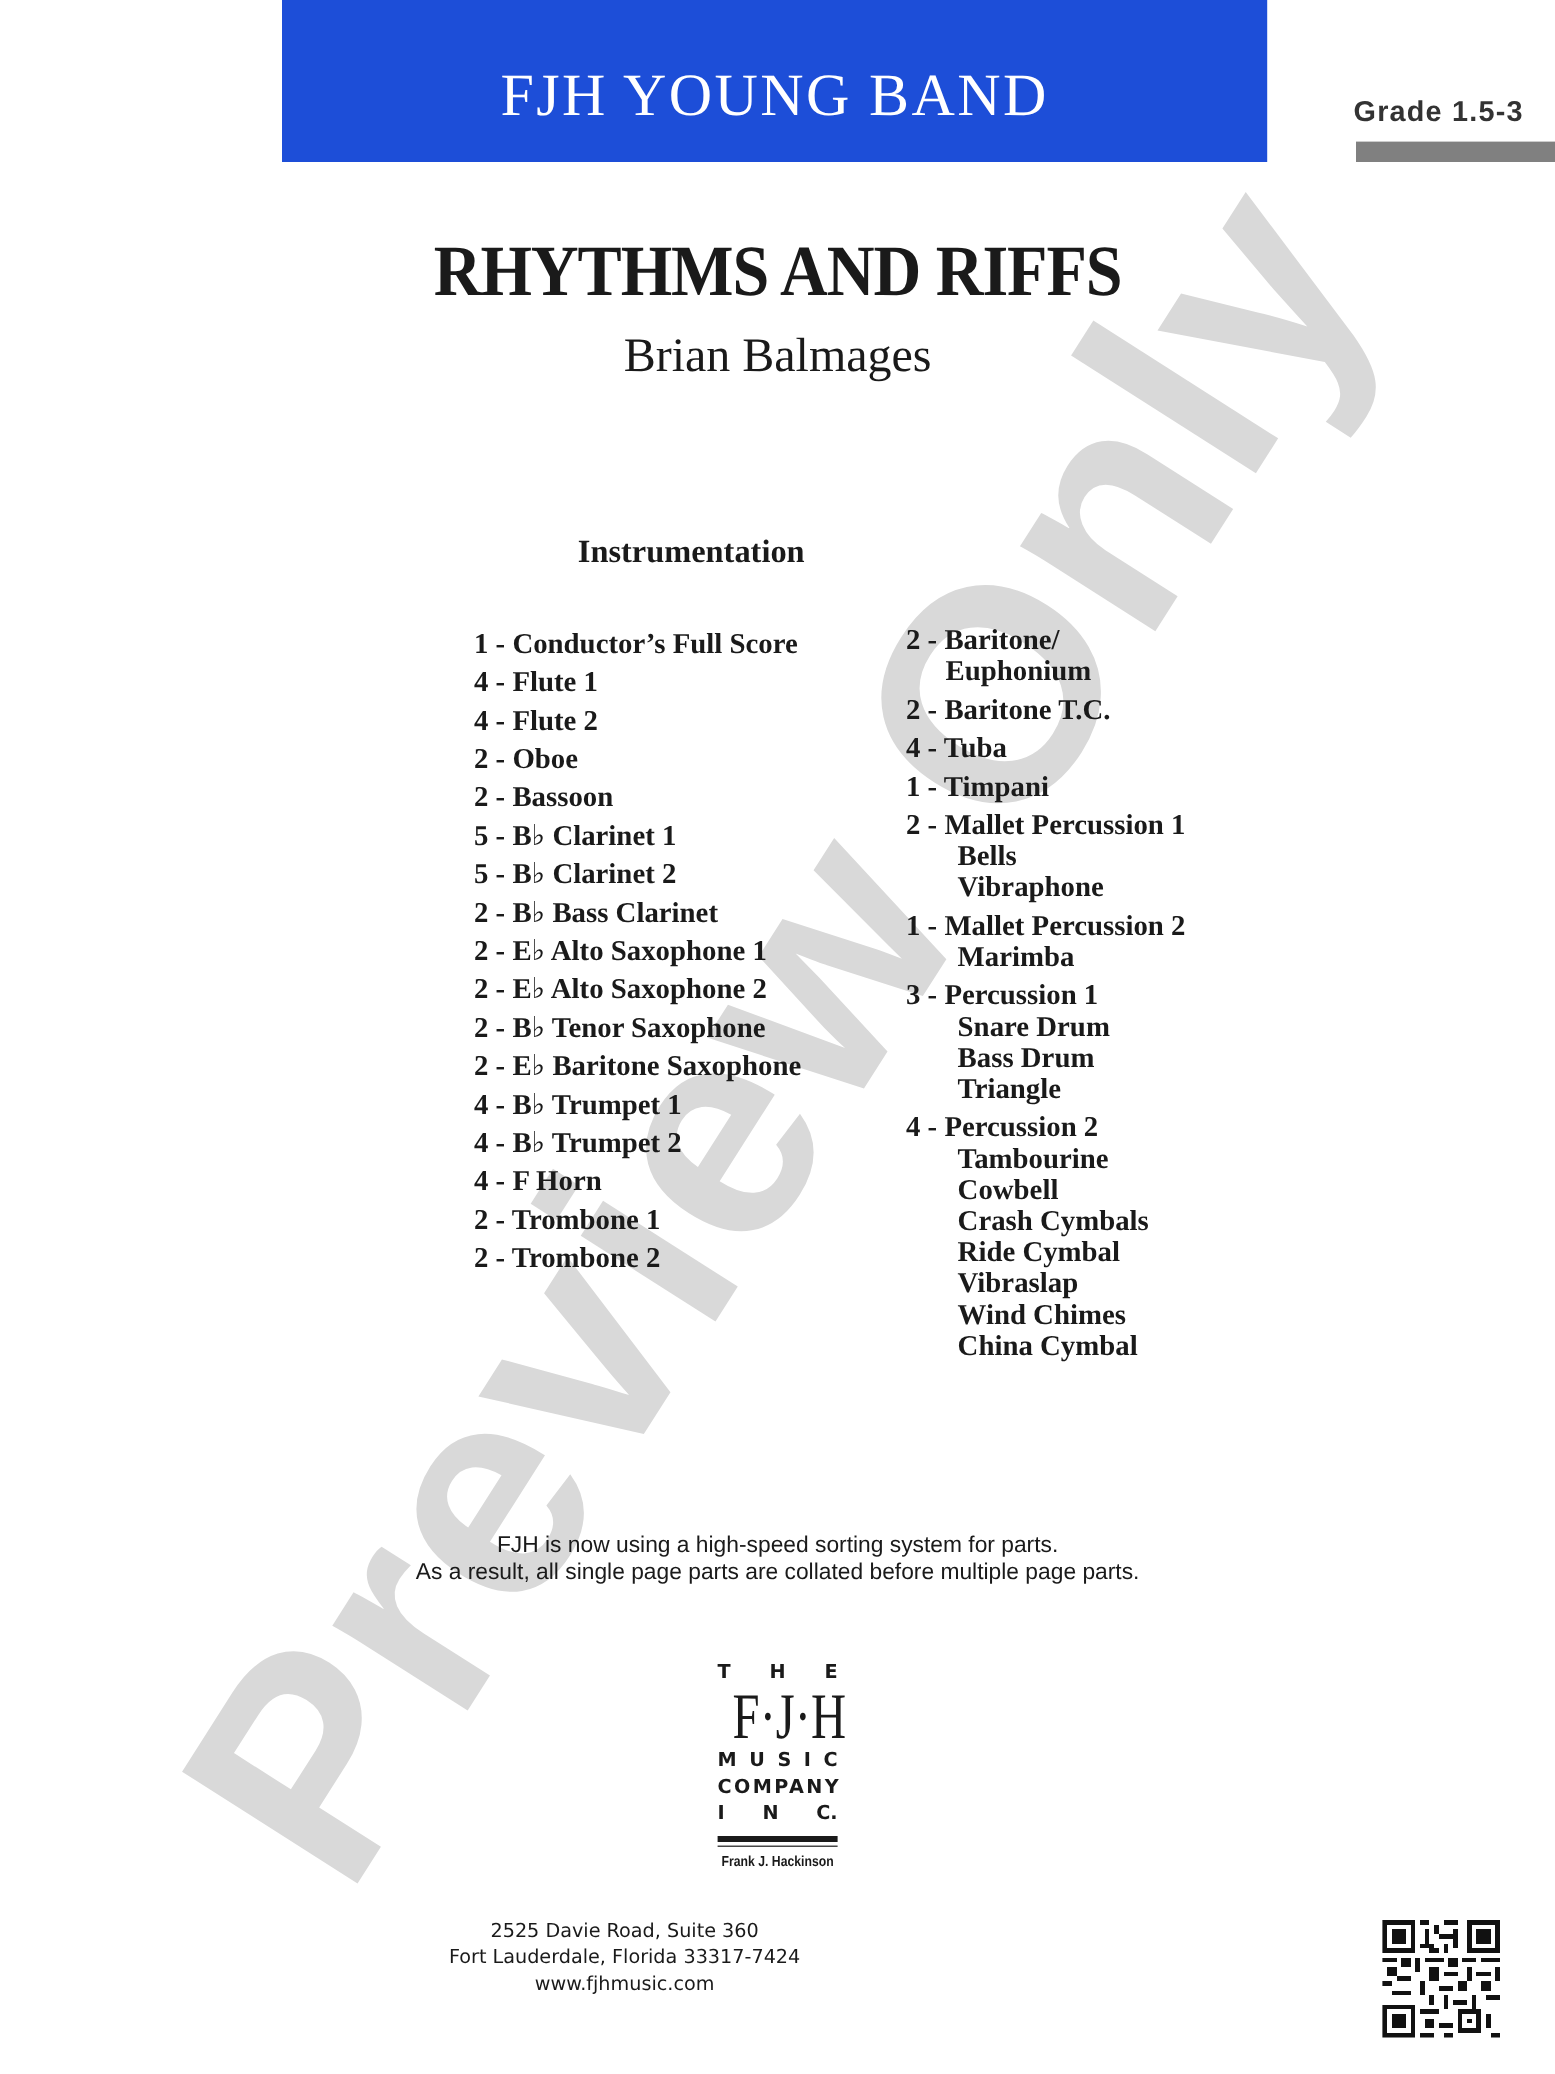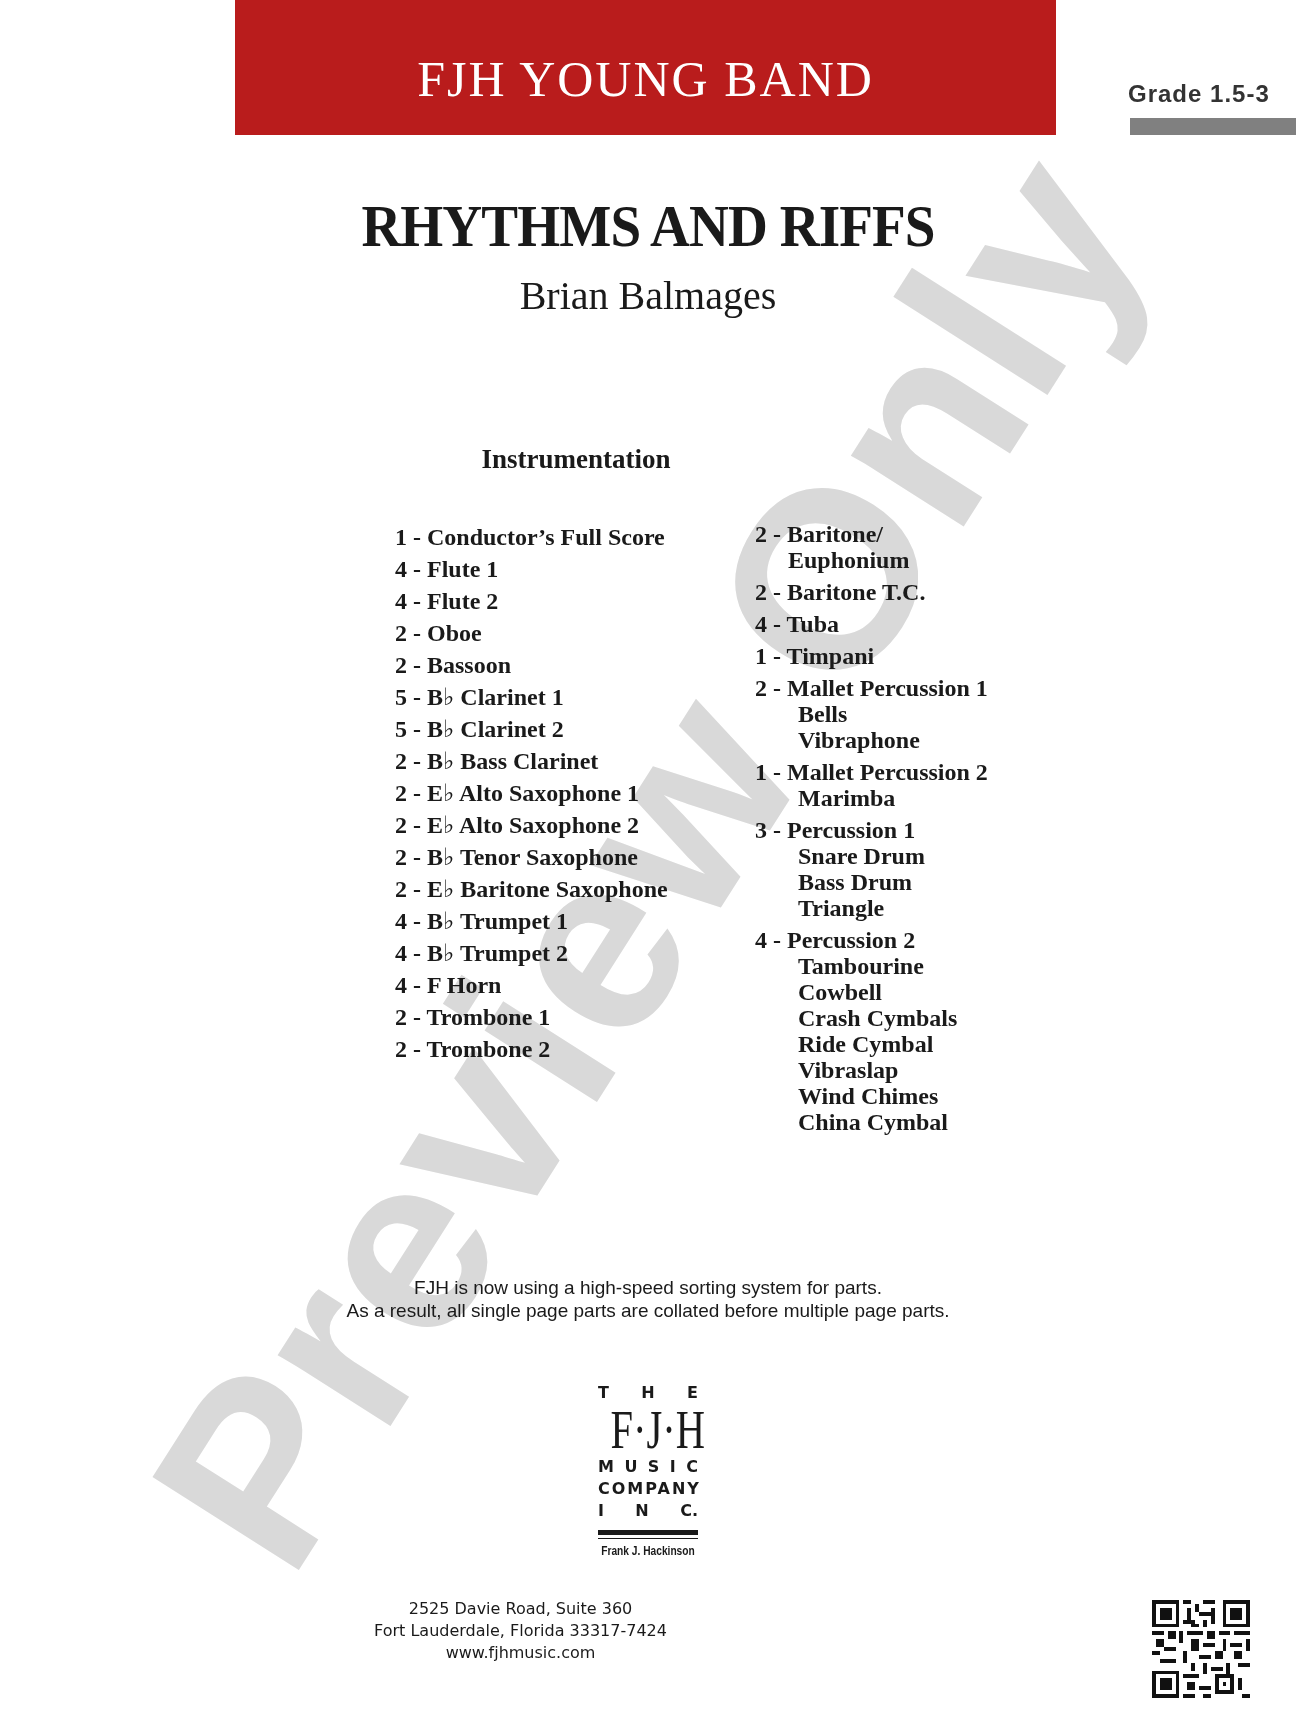--- a/index.html
+++ b/index.html
@@ -10,21 +10,21 @@
   }
   .watermark {
     position: absolute; left: 648px; top: 860px;
     transform: translate(-50%, -50%) rotate(-57.5deg);
     font-family: "Liberation Sans", "DejaVu Sans", sans-serif;
     font-weight: bold; font-size: 252px; letter-spacing: 2px;
     color: #d9d9d9; white-space: nowrap; z-index: 0; line-height: 1;
   }
   .layer { position: absolute; z-index: 1; }
   .series-bar {
-    left: 235px; top: 0; width: 821px; height: 135px; background: #b91c1c;
+    left: 235px; top: 0; width: 821px; height: 135px; background: #1d4ed8;
     display: flex; align-items: center; justify-content: center;
   }
   .series-bar span {
     color: #ffffff; font-size: 50px; letter-spacing: 2px; padding-top: 22px;
     font-family: "Liberation Serif", "DejaVu Serif", serif;
   }
   .grade-text {
     left: 1128px; top: 80px; font-family: "Liberation Sans", "DejaVu Sans", sans-serif;
     font-weight: bold; font-size: 24px; color: #333333; letter-spacing: 1px;
   }

